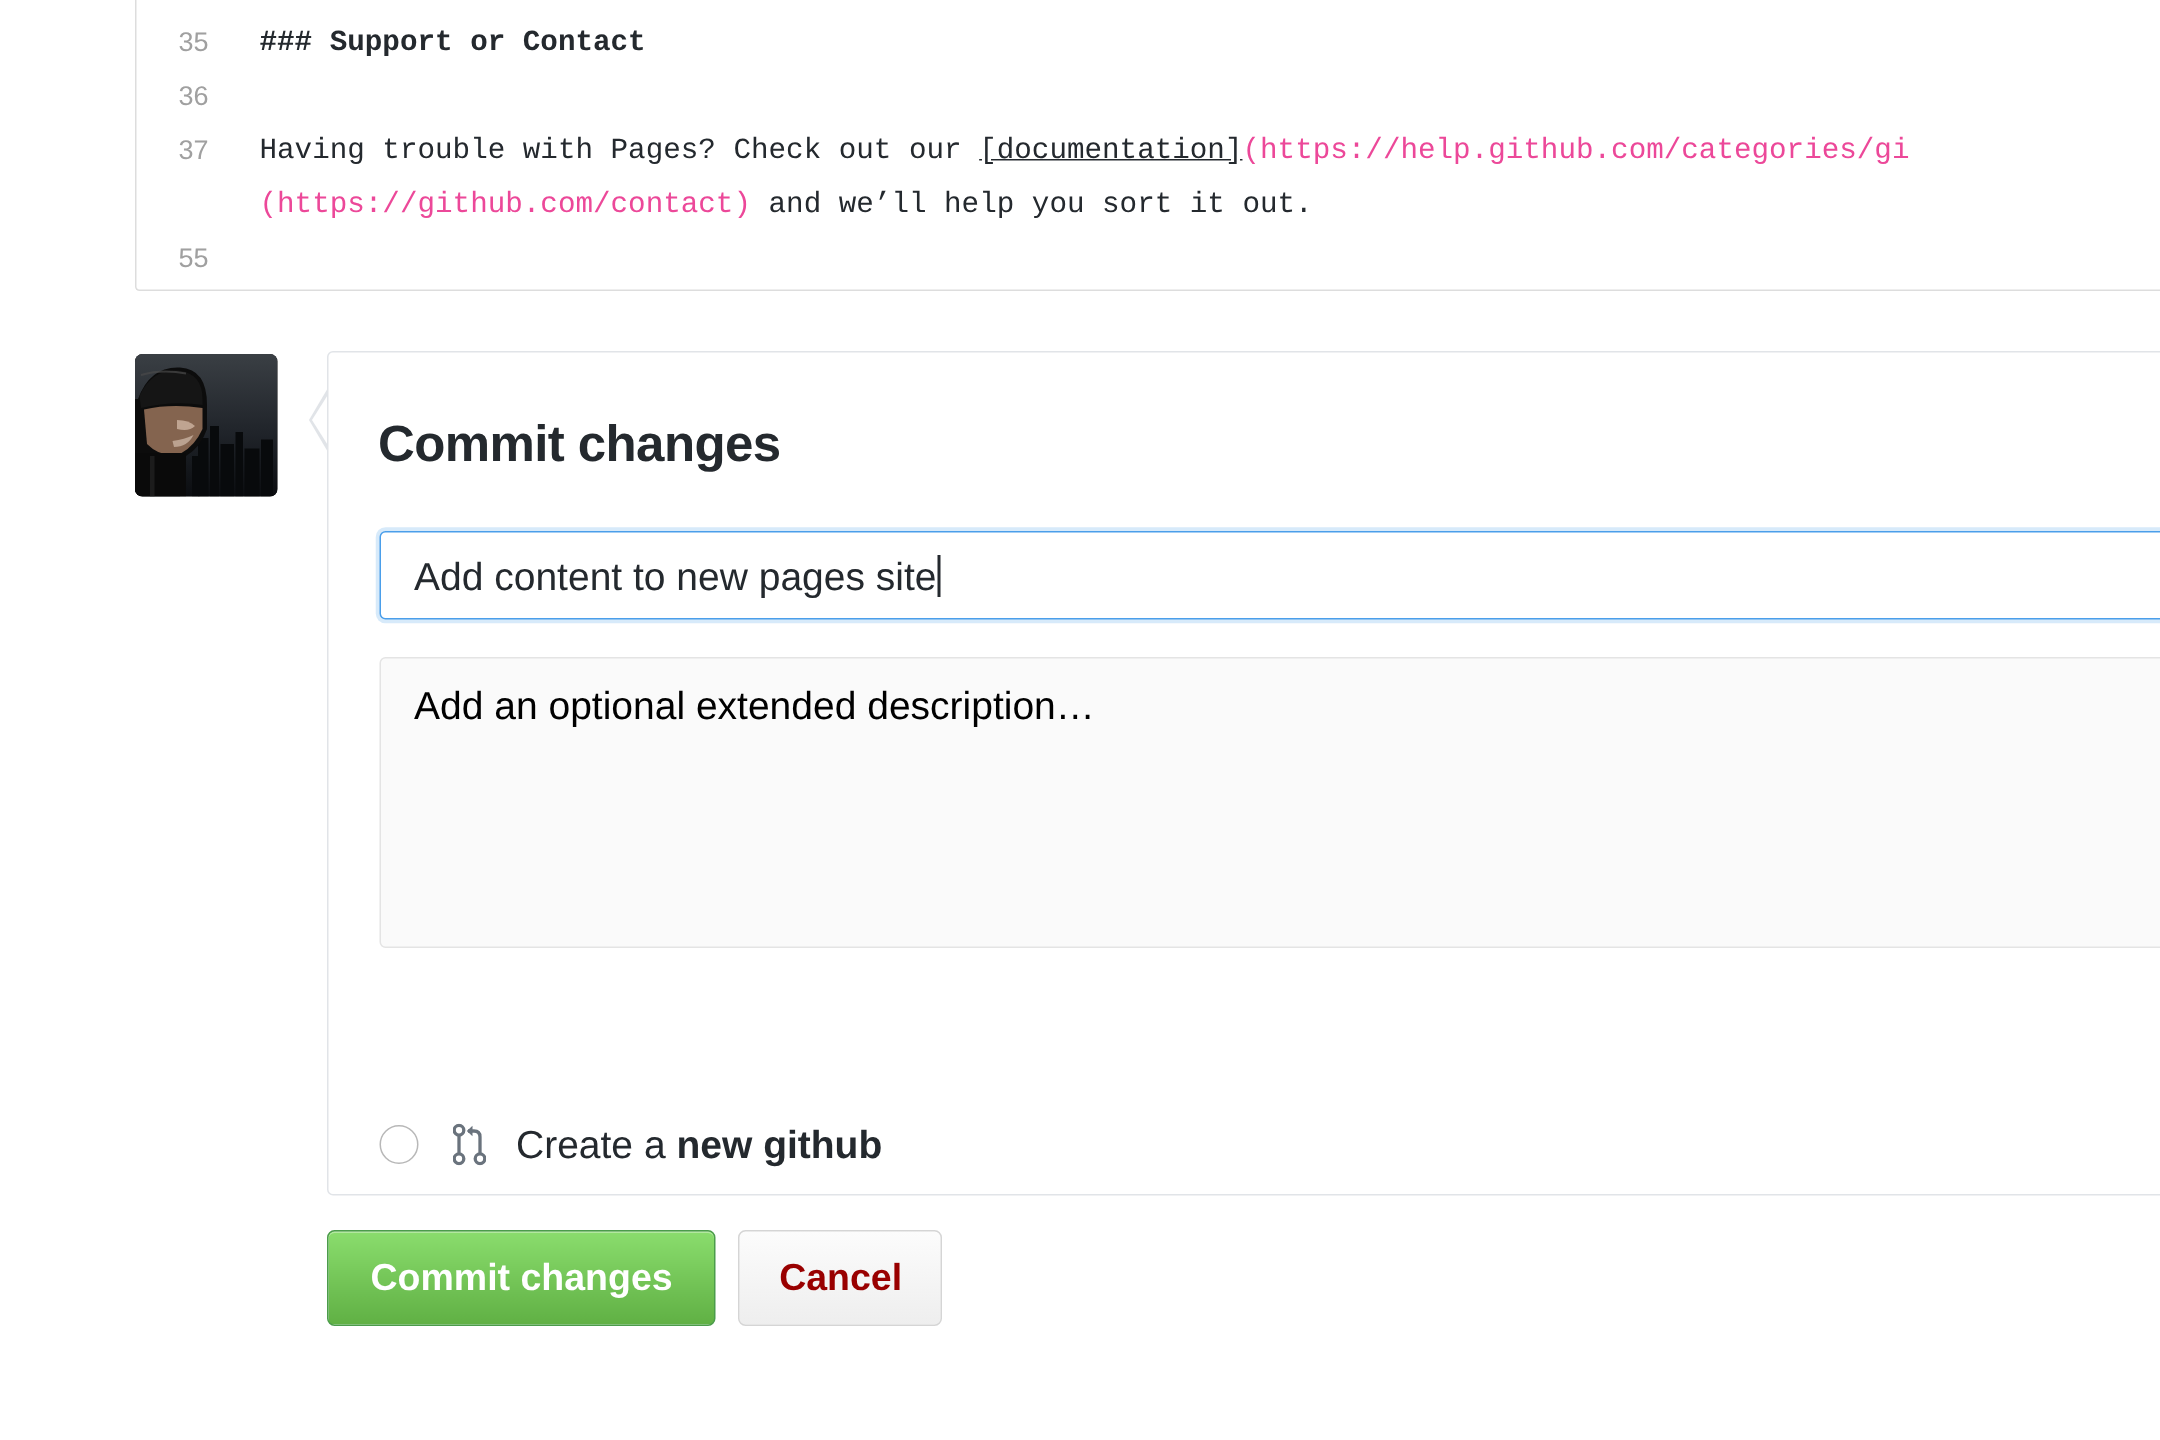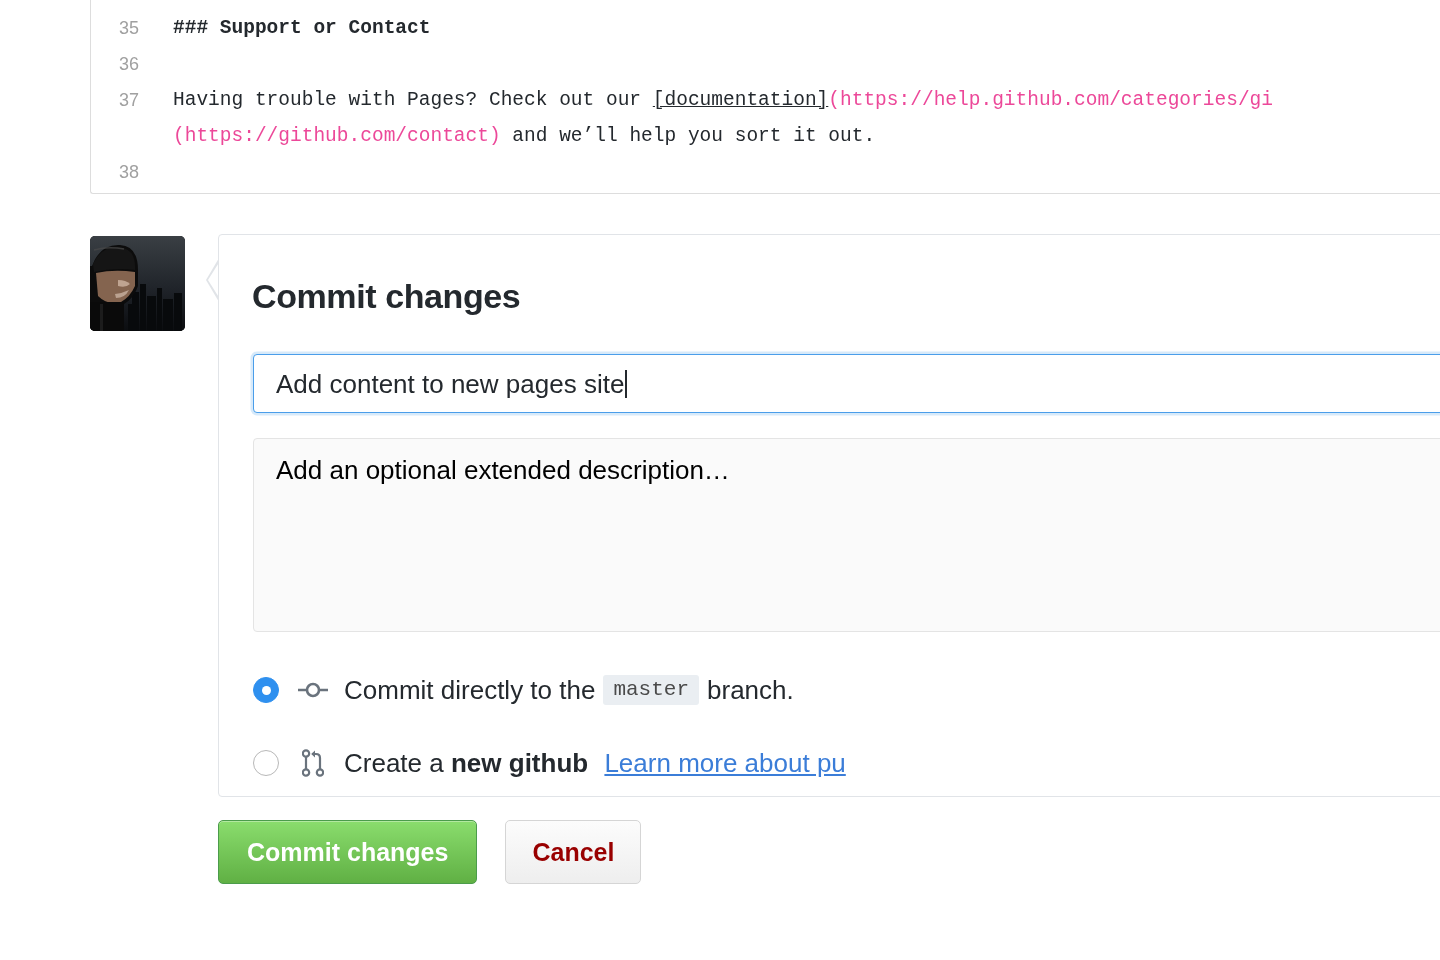--- a/index.html
+++ b/index.html
@@ -275,21 +275,21 @@
     color: #ffffff;
     font-size: 25px;
     font-weight: bold;
     font-family: "Liberation Sans", sans-serif;
     cursor: pointer;
     box-shadow: inset 0 1px 0 rgba(255,255,255,0.35);
   }
 
   .btn-cancel {
     height: 64px;
-    margin-left: 28px;
+    margin-left: 15px;
     padding: 0 26px;
     border: 1px solid #d5d5d5;
     border-radius: 5px;
     background: linear-gradient(#fcfcfc, #eeeeee);
     color: #900;
     font-size: 25px;
     font-weight: bold;
     font-family: "Liberation Sans", sans-serif;
     cursor: pointer;
   }
@@ -320,21 +320,21 @@
       <span class="ln">37</span>
       <span class="code-content"><span>Having trouble with Pages? Check out our </span><span class="code-linktext">[documentation]</span><span class="code-link">(https://help.github.com/categories/gi</span></span>
     </div>
 
     <div class="code-line">
       <span class="ln"></span>
       <span class="code-content"><span class="code-link">(https://github.com/contact)</span><span> and we’ll help you sort it out.</span></span>
     </div>
 
     <div class="code-line">
-      <span class="ln">38</span>
+      <span class="ln">55</span>
       <span class="code-content"></span>
     </div>
 
   </div>
 
   <div class="avatar">
     <svg viewBox="0 0 95 95" xmlns="http://www.w3.org/2000/svg" aria-hidden="true">
       <defs>
         <linearGradient id="skyg" x1="0" y1="0" x2="0" y2="1">
           <stop offset="0%" stop-color="#3a3f44"></stop>
@@ -375,51 +375,35 @@
 
     <div class="summary-field">
       <span class="summary-text">Add content to new pages site</span>
         <span class="caret"></span>
     </div>
 
     <div class="desc-field">
       <span class="desc-placeholder">Add an optional extended description…</span>
     </div>
 
-    <div class="option-row row1">
-      <span class="radio checked"></span>
-      <span class="opt-icon">
-        <svg width="30" height="18" viewBox="0 0 30 18" xmlns="http://www.w3.org/2000/svg">
-          <line x1="0" y1="9" x2="8" y2="9" stroke="#6a737d" stroke-width="2.4" stroke-linecap="round"></line>
-          <line x1="22" y1="9" x2="30" y2="9" stroke="#6a737d" stroke-width="2.4" stroke-linecap="round"></line>
-          <circle cx="15" cy="9" r="6" fill="none" stroke="#6a737d" stroke-width="2.6"></circle>
-        </svg>
-      </span>
-      <span class="opt-label">
-        <span>Commit directly to the</span>
-        <span class="branch-badge">master</span>
-        <span>branch.</span>
-      </span>
-    </div>
 
     <div class="option-row row2">
       <span class="radio unchecked"></span>
       <span class="opt-icon">
         <svg width="22" height="28" viewBox="0 0 22 28" xmlns="http://www.w3.org/2000/svg">
           <circle cx="4" cy="23.5" r="3.2" fill="none" stroke="#6a737d" stroke-width="2.2"></circle>
           <circle cx="4" cy="4.5" r="3.2" fill="none" stroke="#6a737d" stroke-width="2.2"></circle>
           <circle cx="18" cy="23.5" r="3.2" fill="none" stroke="#6a737d" stroke-width="2.2"></circle>
           <line x1="4" y1="7.8" x2="4" y2="20.2" stroke="#6a737d" stroke-width="2.2"></line>
           <path d="M18 20.2 L18 9 Q18 5 14 5 L10 5" fill="none" stroke="#6a737d" stroke-width="2.2"></path>
           <path d="M13 1.5 L9.2 5 L13 8.5 Z" fill="#6a737d"></path>
         </svg>
       </span>
       <span class="opt-label">
         <span>Create a</span>&nbsp;<b>new github</b>&nbsp;
-        <a class="opt-link" href="#">Learn more about pu</a>
       </span>
     </div>
 
   </div>
 
   <div class="actions">
     <button class="btn-commit">Commit changes</button>
     <button class="btn-cancel">Cancel</button>
   </div>
 

